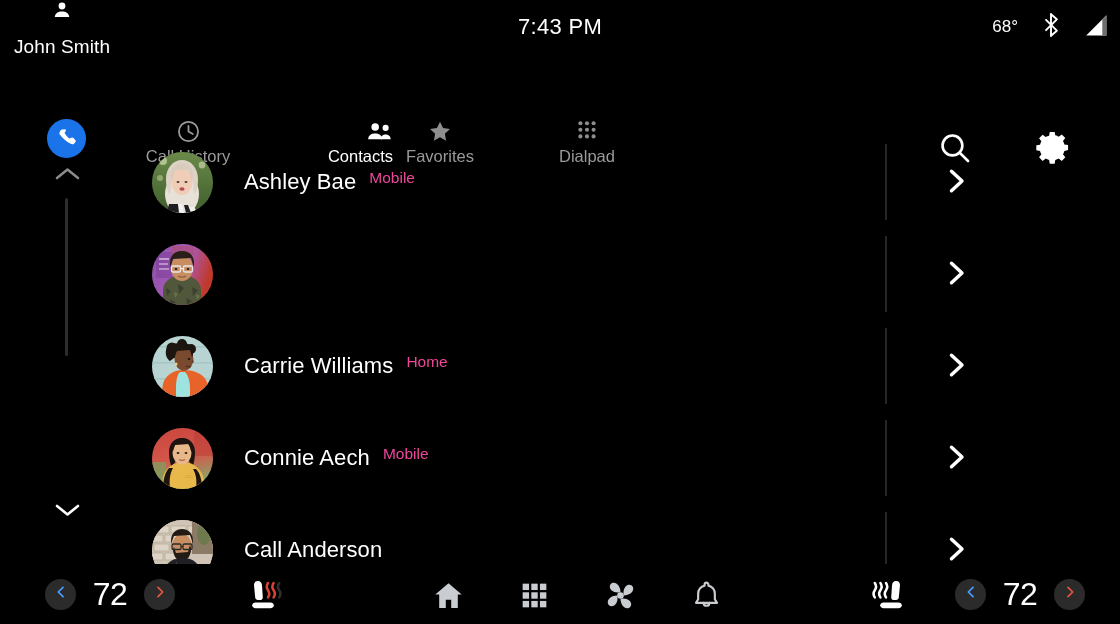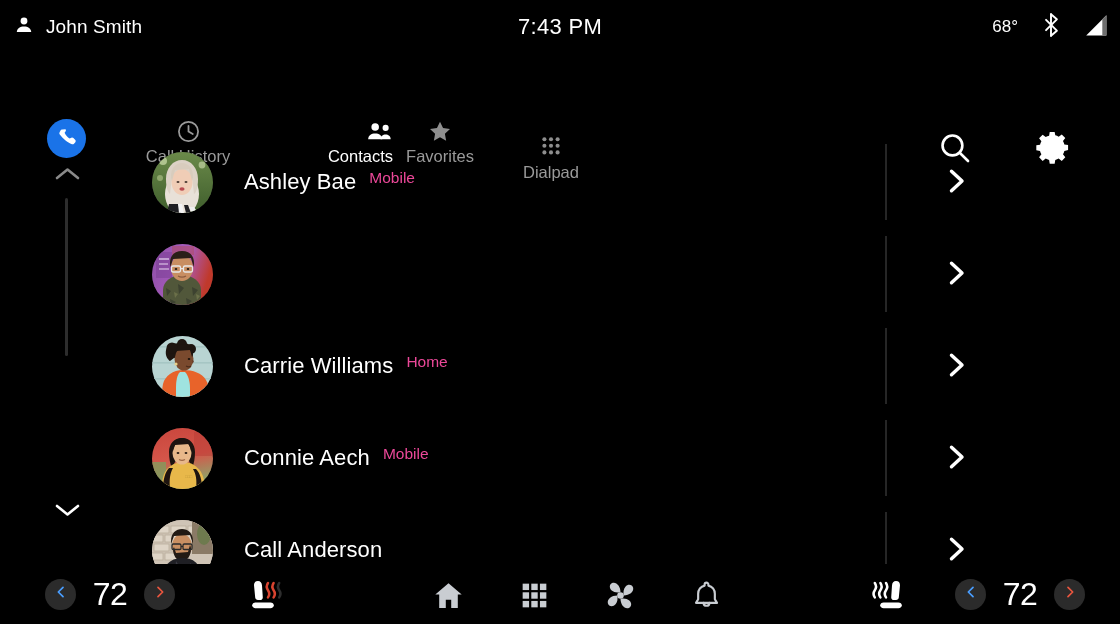--- a/index.html
+++ b/index.html
@@ -11,21 +11,21 @@
   }
   #screen { position:relative; width:1120px; height:624px; background:#000; }
 
   
   #status-bar {
     position:absolute; left:0; top:0; width:1120px; height:54px;
     background:#000;
   }
   #status-user {
     position:absolute; left:14px; top:0; height:54px;
-    display:flex; align-items:center; gap:12px;
+    display:flex; align-items:center; gap:12px;flex-direction:column;
   }
   #status-user .uname { font-size:19px; color:#fff; letter-spacing:.1px; }
   #status-clock {
     position:absolute; left:0; top:0; width:1120px; height:54px;
     display:flex; align-items:center; justify-content:center;
     font-size:22px; color:#fff; letter-spacing:.3px;
   }
   #status-right {
     position:absolute; right:12px; top:0; height:54px;
     display:flex; align-items:center; gap:22px;
@@ -48,21 +48,21 @@
     justify-content:flex-start; padding-top:8px; gap:4px;
     cursor:pointer;
   }
   .tab .ticon { height:26px; display:flex; align-items:center; justify-content:center; }
   .tab .tlabel { font-size:16.5px; line-height:1; }
   .tab.dim .tlabel { color:#9a9a9a; }
   .tab.active .tlabel { color:#fff; }
   #tab-call-history { left:113px; }
   #tab-contacts     { left:243px;align-items:flex-end; }
   #tab-favorites    { left:365px; }
-  #tab-dialpad      { left:476px;justify-content:flex-end; }
+  #tab-dialpad      { left:512px; }
 
   #tool-search   { position:absolute; left:937px; top:76px; width:36px; height:36px; cursor:pointer; }
   #tool-settings { position:absolute; left:1034px; top:75px; width:37px; height:37px; cursor:pointer; }
 
   
   #scroll-rail { position:absolute; left:46px; top:136px; width:42px; height:420px; }
   #scroll-up   { position:absolute; left:3px; top:26px; width:36px; height:28px;
                  display:flex; align-items:center; justify-content:center; cursor:pointer; }
   #scroll-down { position:absolute; left:3px; top:362px; width:36px; height:28px;
                  display:flex; align-items:center; justify-content:center; cursor:pointer; }

